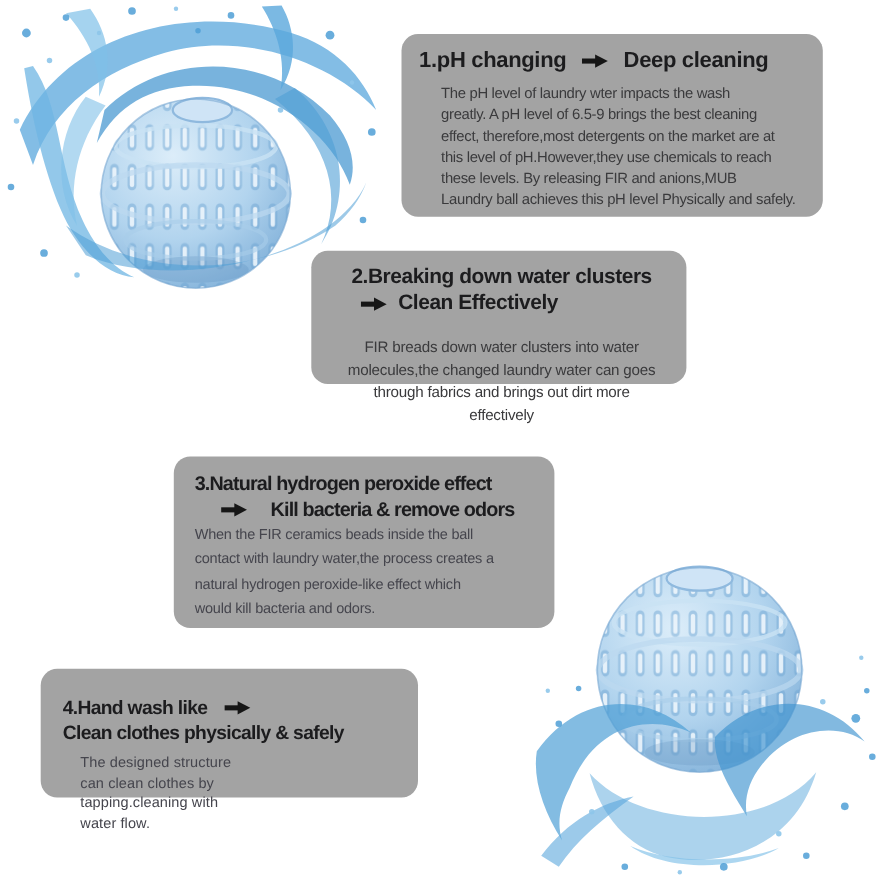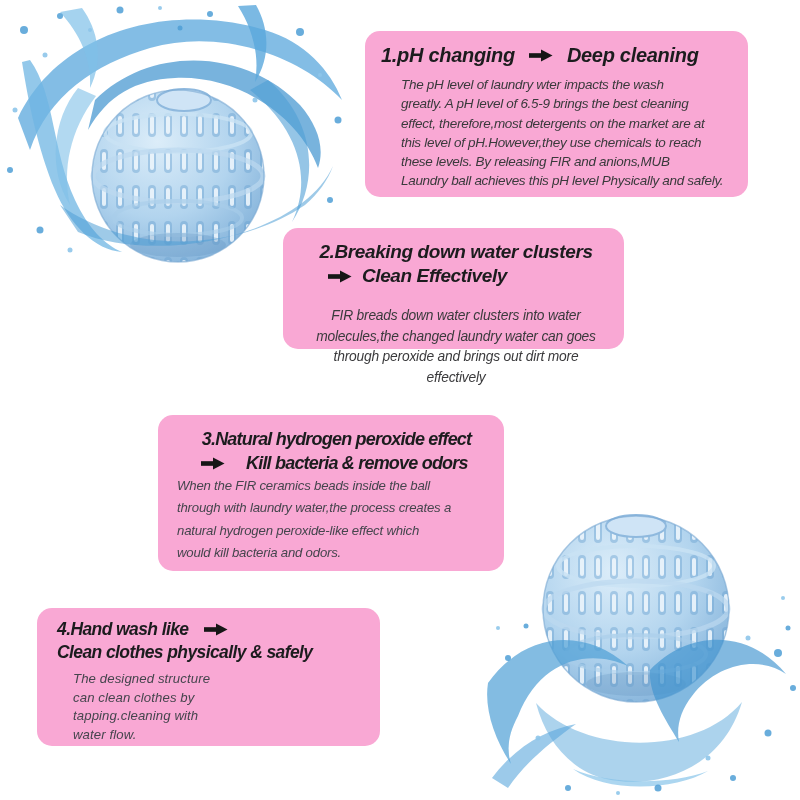--- a/index.html
+++ b/index.html
@@ -4,39 +4,39 @@
 <style>
   html,body{margin:0;padding:0;background:#ffffff;}
   .canvas{
     position:relative;width:800px;height:800px;overflow:hidden;background:#ffffff;
     font-family:"Liberation Sans","DejaVu Sans",sans-serif;
   }
   .photo{position:absolute;z-index:1;}
   #photo1{left:0;top:0;width:362px;height:268px;}
   #photo2{left:478px;top:478px;width:322px;height:322px;}
   .panel{
-    position:absolute;z-index:2;background:#f9a8d4;border-radius:15px;box-sizing:border-box;font-style:italic;
+    position:absolute;z-index:2;background:#a3a3a3;border-radius:15px;box-sizing:border-box;
   }
   #panel1{left:365px;top:31px;width:383px;height:166px;padding:13px 10px 0 16px;}
   #panel2{left:283px;top:228px;width:341px;height:121px;padding:12px 10px 0 15px;text-align:center;}
   #panel3{left:158px;top:415px;width:346px;height:156px;padding:12px 8px 0 19px;}
-  #panel4{left:37px;top:608px;width:343px;height:138px;padding:10px 6px 0 20px;}
+  #panel4{left:37px;top:608px;width:343px;height:117px;padding:24px 6px 0 20px;}
   .title{font-weight:bold;color:#1c1c1e;}
   .t-row{display:flex;align-items:center;}
   .arr{fill:#161616;flex:0 0 auto;}
   .bl{white-space:nowrap;}
   
   #panel1 .title{font-size:20px;line-height:23px;letter-spacing:-0.3px;gap:14px;}
   #panel1 .body{margin-top:8px;font-size:13.5px;line-height:19.3px;letter-spacing:-0.3px;color:#3a3a3c;margin-left:20px;}
   
   #panel2 .title{font-size:19px;line-height:24px;letter-spacing:-0.4px;}
   #panel2 .t2{margin-left:30px;display:flex;align-items:center;gap:10px;}
   #panel2 .body{margin-top:18px;font-size:13.8px;line-height:20.5px;letter-spacing:-0.2px;color:#3a3a3c;}
   
-  #panel3 .title{font-size:18px;line-height:24px;letter-spacing:-0.8px;text-align:center;}
+  #panel3 .title{font-size:18px;line-height:24px;letter-spacing:-0.8px;}
   #panel3 .t2{margin-left:24px;display:flex;align-items:center;gap:21px;}
   #panel3 .body{margin-top:0;font-size:13.2px;line-height:22.4px;letter-spacing:-0.2px;color:#45454d;}
   
   #panel4 .title{font-size:17.5px;line-height:23px;letter-spacing:-0.6px;}
   #panel4 .t1{display:flex;align-items:center;gap:16px;}
   #panel4 .t2{}
   #panel4 .body{margin-top:6px;margin-left:16px;font-size:13.2px;line-height:18.7px;letter-spacing:0.1px;color:#45454d;}
 </style>
 </head>
 <body>
@@ -170,39 +170,39 @@
         <svg class="arr" width="24" height="13" viewBox="0 0 26 14">
             <rect x="0" y="4.5" width="14" height="5"></rect>
             <polygon points="13,0.5 25.5,7 13,13.5"></polygon>
           </svg>
         <span>Clean Effectively</span>
       </div>
     </div>
     <div class="body">
       <div class="bl">FIR breads down water clusters into water</div>
       <div class="bl">molecules,the changed laundry water can goes</div>
-      <div class="bl">through peroxide and brings out dirt more</div>
+      <div class="bl">through fabrics and brings out dirt more</div>
       <div class="bl">effectively</div>
     </div>
   </section>
 
   <section class="panel" id="panel3">
     <div class="title">
       <div class="t1 bl">3.Natural hydrogen peroxide effect</div>
       <div class="t2">
         <svg class="arr" width="24" height="13" viewBox="0 0 26 14">
             <rect x="0" y="4.5" width="14" height="5"></rect>
             <polygon points="13,0.5 25.5,7 13,13.5"></polygon>
           </svg>
         <span>Kill bacteria &amp; remove odors</span>
       </div>
     </div>
     <div class="body">
       <div class="bl">When the FIR ceramics beads inside the ball</div>
-      <div class="bl">through with laundry water,the process creates a</div>
+      <div class="bl">contact with laundry water,the process creates a</div>
       <div class="bl">natural hydrogen peroxide-like effect which</div>
       <div class="bl">would kill bacteria and odors.</div>
     </div>
   </section>
 
   <section class="panel" id="panel4">
     <div class="title">
       <div class="t1">
         <span>4.Hand wash like</span>
         <svg class="arr" width="24" height="13" viewBox="0 0 26 14">

